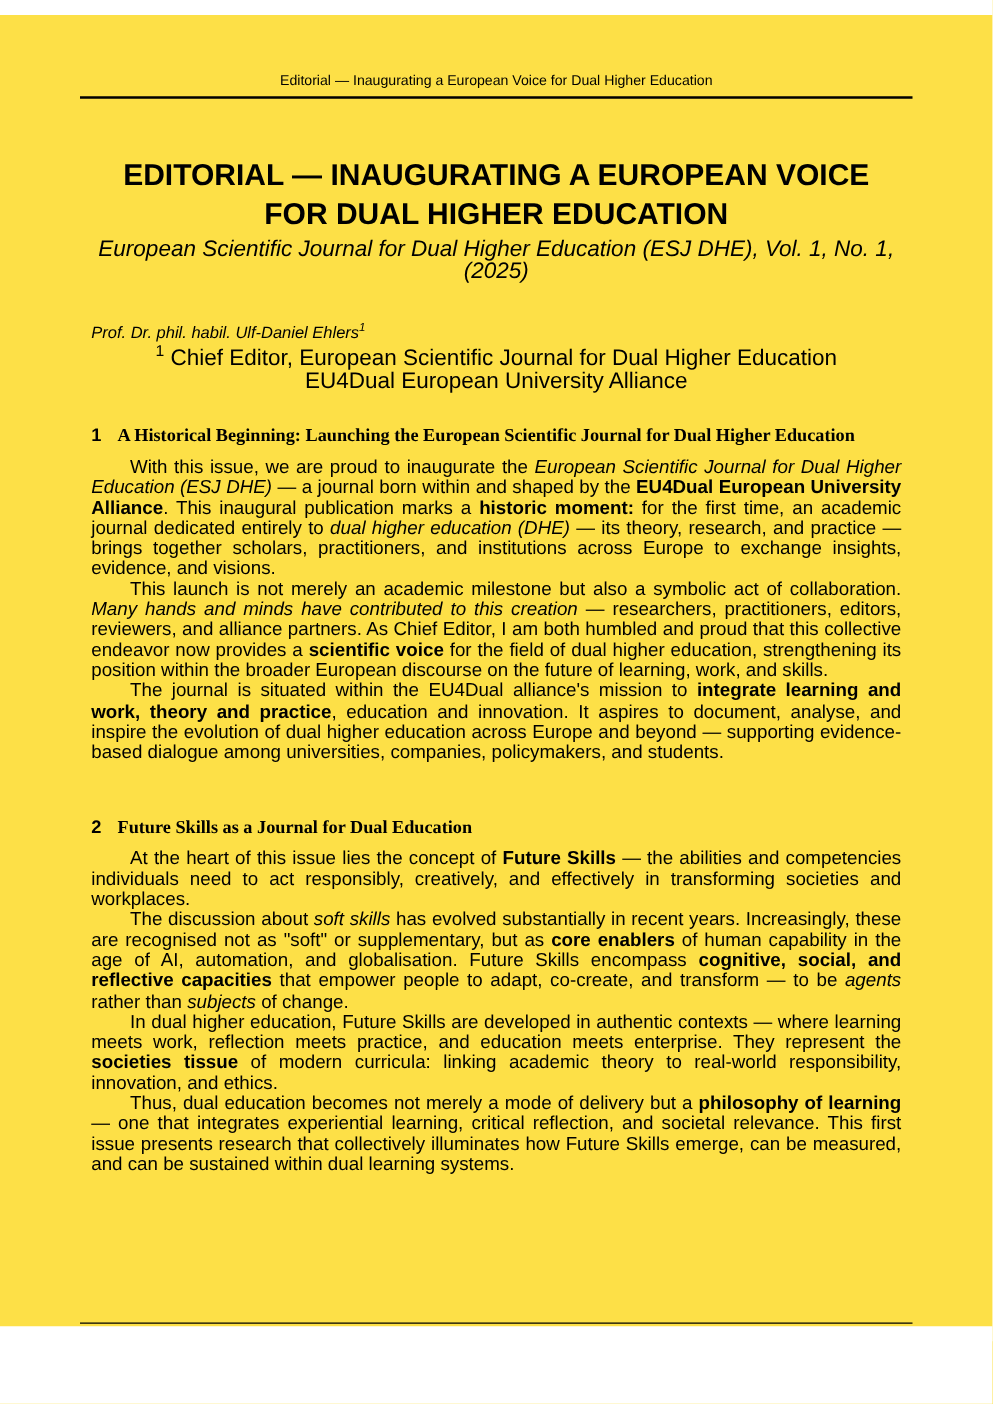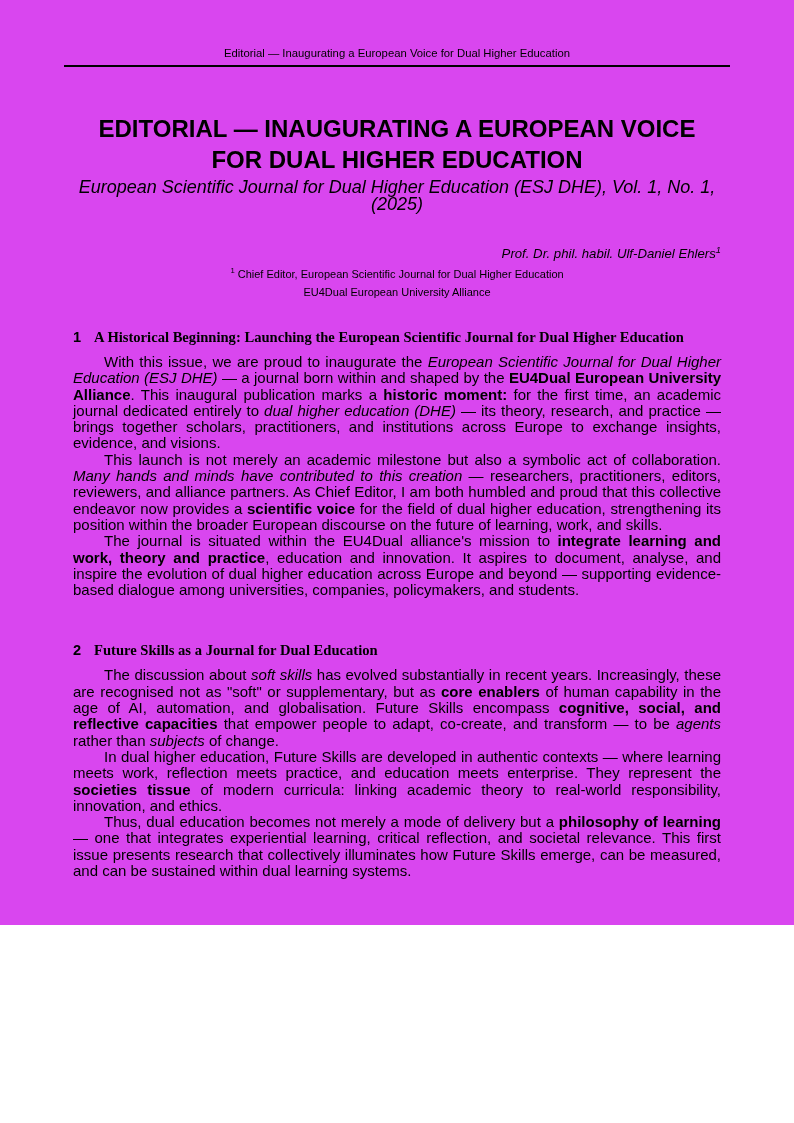--- a/index.html
+++ b/index.html
@@ -1,20 +1,20 @@
 <!DOCTYPE html>
 <html><head>
 <meta charset="utf-8">
 <style>
   html,body{margin:0;padding:0;background:#ffffff;}
   .page{
     position:relative;
-    width:794px;height:925px;
-    margin:0 auto;
-    background:#d946ef;
+    width:794px;height:1049px;
+    margin:12px auto;
+    background:#fde047;
     color:#000;
     font-family:"Liberation Sans", sans-serif;
     overflow:hidden;
   }
   .content{margin:0 73px;}
   .running-header{
     padding-top:47px;
     text-align:center;
     font-size:11.3px;
     line-height:13px;
@@ -32,29 +32,29 @@
   }
   .journal-subtitle{
     margin-top:4px;
     text-align:center;
     font-style:italic;
     font-size:18px;
     line-height:17px;
   }
   .author-name{
     margin-top:33px;
-    text-align:right;
+    text-align:left;
     font-style:italic;
     font-size:13.2px;
     line-height:16px;
   }
   .affiliations{
     margin-top:4px;
     text-align:center;
-    font-size:11px;
+    font-size:18px;
     line-height:17.5px;
   }
   sup{font-size:70%;line-height:0;}
   .sec-heading{
     display:flex;
     margin-top:26px;
     font-weight:bold;
     font-size:14.6px;
     line-height:20px;
   }
@@ -113,20 +113,21 @@
           <span class="sec-num">1</span>
           <span class="sec-title">A Historical Beginning: Launching the European Scientific Journal for Dual Higher Education</span>
         </div>
         <p class="body-par"><span>With this issue, we are proud to inaugurate the </span><span style="font-style: italic;">European Scientific Journal for Dual Higher Education (ESJ DHE)</span><span> — a journal born within and shaped by the </span><span style="font-weight: bold;">EU4Dual European University Alliance</span><span>. This inaugural publication marks a </span><span style="font-weight: bold;">historic moment:</span><span> for the first time, an academic journal dedicated entirely to </span><span style="font-style: italic;">dual higher education (DHE)</span><span> — its theory, research, and practice — brings together scholars, practitioners, and institutions across Europe to exchange insights, evidence, and visions.</span></p>
         <p class="body-par"><span>This launch is not merely an academic milestone but also a symbolic act of collaboration. </span><span style="font-style: italic;">Many hands and minds have contributed to this creation</span><span> — researchers, practitioners, editors, reviewers, and alliance partners. As Chief Editor, I am both humbled and proud that this collective endeavor now provides a </span><span style="font-weight: bold;">scientific voice</span><span> for the field of dual higher education, strengthening its position within the broader European discourse on the future of learning, work, and skills.</span></p>
         <p class="body-par"><span>The journal is situated within the EU4Dual alliance's mission to </span><span style="font-weight: bold;">integrate learning and work, theory and practice</span><span>, education and innovation. It aspires to document, analyse, and inspire the evolution of dual higher education across Europe and beyond — supporting evidence-based dialogue among universities, companies, policymakers, and students.</span></p>
         <div class="sec-heading">
           <span class="sec-num">2</span>
           <span class="sec-title">Future Skills as a Journal for Dual Education</span>
         </div>
+        <p class="body-par"><span>At the heart of this issue lies the concept of </span><span style="font-weight: bold;">Future Skills</span><span> — the abilities and competencies individuals need to act responsibly, creatively, and effectively in transforming societies and workplaces.</span></p>
         <p class="body-par"><span>The discussion about </span><span style="font-style: italic;">soft skills</span><span> has evolved substantially in recent years. Increasingly, these are recognised not as "soft" or supplementary, but as </span><span style="font-weight: bold;">core enablers</span><span> of human capability in the age of AI, automation, and globalisation. Future Skills encompass </span><span style="font-weight: bold;">cognitive, social, and reflective capacities</span><span> that empower people to adapt, co-create, and transform — to be </span><span style="font-style: italic;">agents</span><span> rather than </span><span style="font-style: italic;">subjects</span><span> of change.</span></p>
         <p class="body-par"><span>In dual higher education, Future Skills are developed in authentic contexts — where learning meets work, reflection meets practice, and education meets enterprise. They represent the </span><span style="font-weight: bold;">societies tissue</span><span> of modern curricula: linking academic theory to real-world responsibility, innovation, and ethics.</span></p>
         <p class="body-par"><span>Thus, dual education becomes not merely a mode of delivery but a </span><span style="font-weight: bold;">philosophy of learning</span><span> — one that integrates experiential learning, critical reflection, and societal relevance. This first issue presents research that collectively illuminates how Future Skills emerge, can be measured, and can be sustained within dual learning systems.</span></p>
       </div>
   </div>
 
   <div class="footer-rule"></div>
   <div class="footer">
     <svg class="cc-badge" width="79" height="33" viewBox="0 0 79 33">
       <rect x="0.9" y="0.9" width="77.2" height="31.2" rx="4.5" fill="#9b9b9b" stroke="#000" stroke-width="1.8"></rect>

